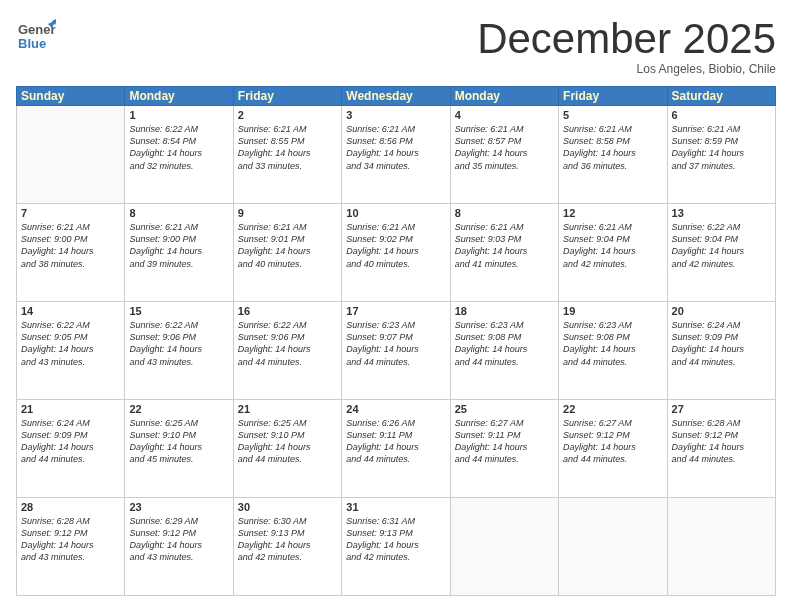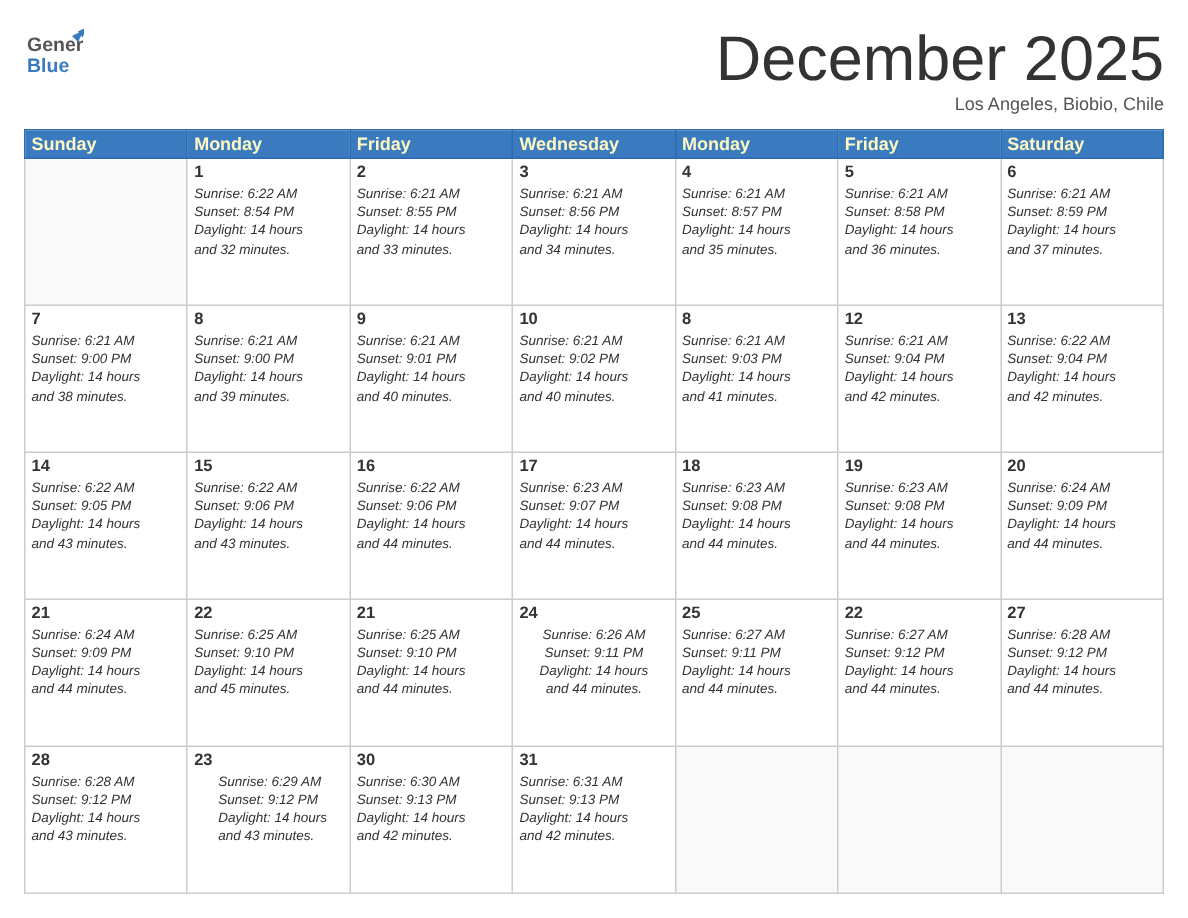--- a/index.html
+++ b/index.html
@@ -278,21 +278,21 @@
           </td>
           <td>
             <span class="day-num">21</span>
             <div class="day-info" style="white-space: pre-line;">Sunrise: 6:25 AM
 Sunset: 9:10 PM
 Daylight: 14 hours
 and 44 minutes.</div>
           </td>
           <td>
             <span class="day-num">24</span>
-            <div class="day-info" style="white-space: pre-line; text-align: center;">Sunrise: 6:26 AM
+            <div class="day-info" style="white-space: pre-line;">Sunrise: 6:26 AM
 Sunset: 9:11 PM
 Daylight: 14 hours
 and 44 minutes.</div>
           </td>
           <td>
             <span class="day-num">25</span>
             <div class="day-info" style="white-space: pre-line;">Sunrise: 6:27 AM
 Sunset: 9:11 PM
 Daylight: 14 hours
 and 44 minutes.</div>
@@ -315,21 +315,21 @@
         <tr>
           <td>
             <span class="day-num">28</span>
             <div class="day-info" style="white-space: pre-line;">Sunrise: 6:28 AM
 Sunset: 9:12 PM
 Daylight: 14 hours
 and 43 minutes.</div>
           </td>
           <td>
             <span class="day-num">23</span>
-            <div class="day-info" style="white-space: pre-line; margin-left: 16px;">Sunrise: 6:29 AM
+            <div class="day-info" style="white-space: pre-line;">Sunrise: 6:29 AM
 Sunset: 9:12 PM
 Daylight: 14 hours
 and 43 minutes.</div>
           </td>
           <td>
             <span class="day-num">30</span>
             <div class="day-info" style="white-space: pre-line;">Sunrise: 6:30 AM
 Sunset: 9:13 PM
 Daylight: 14 hours
 and 42 minutes.</div>

